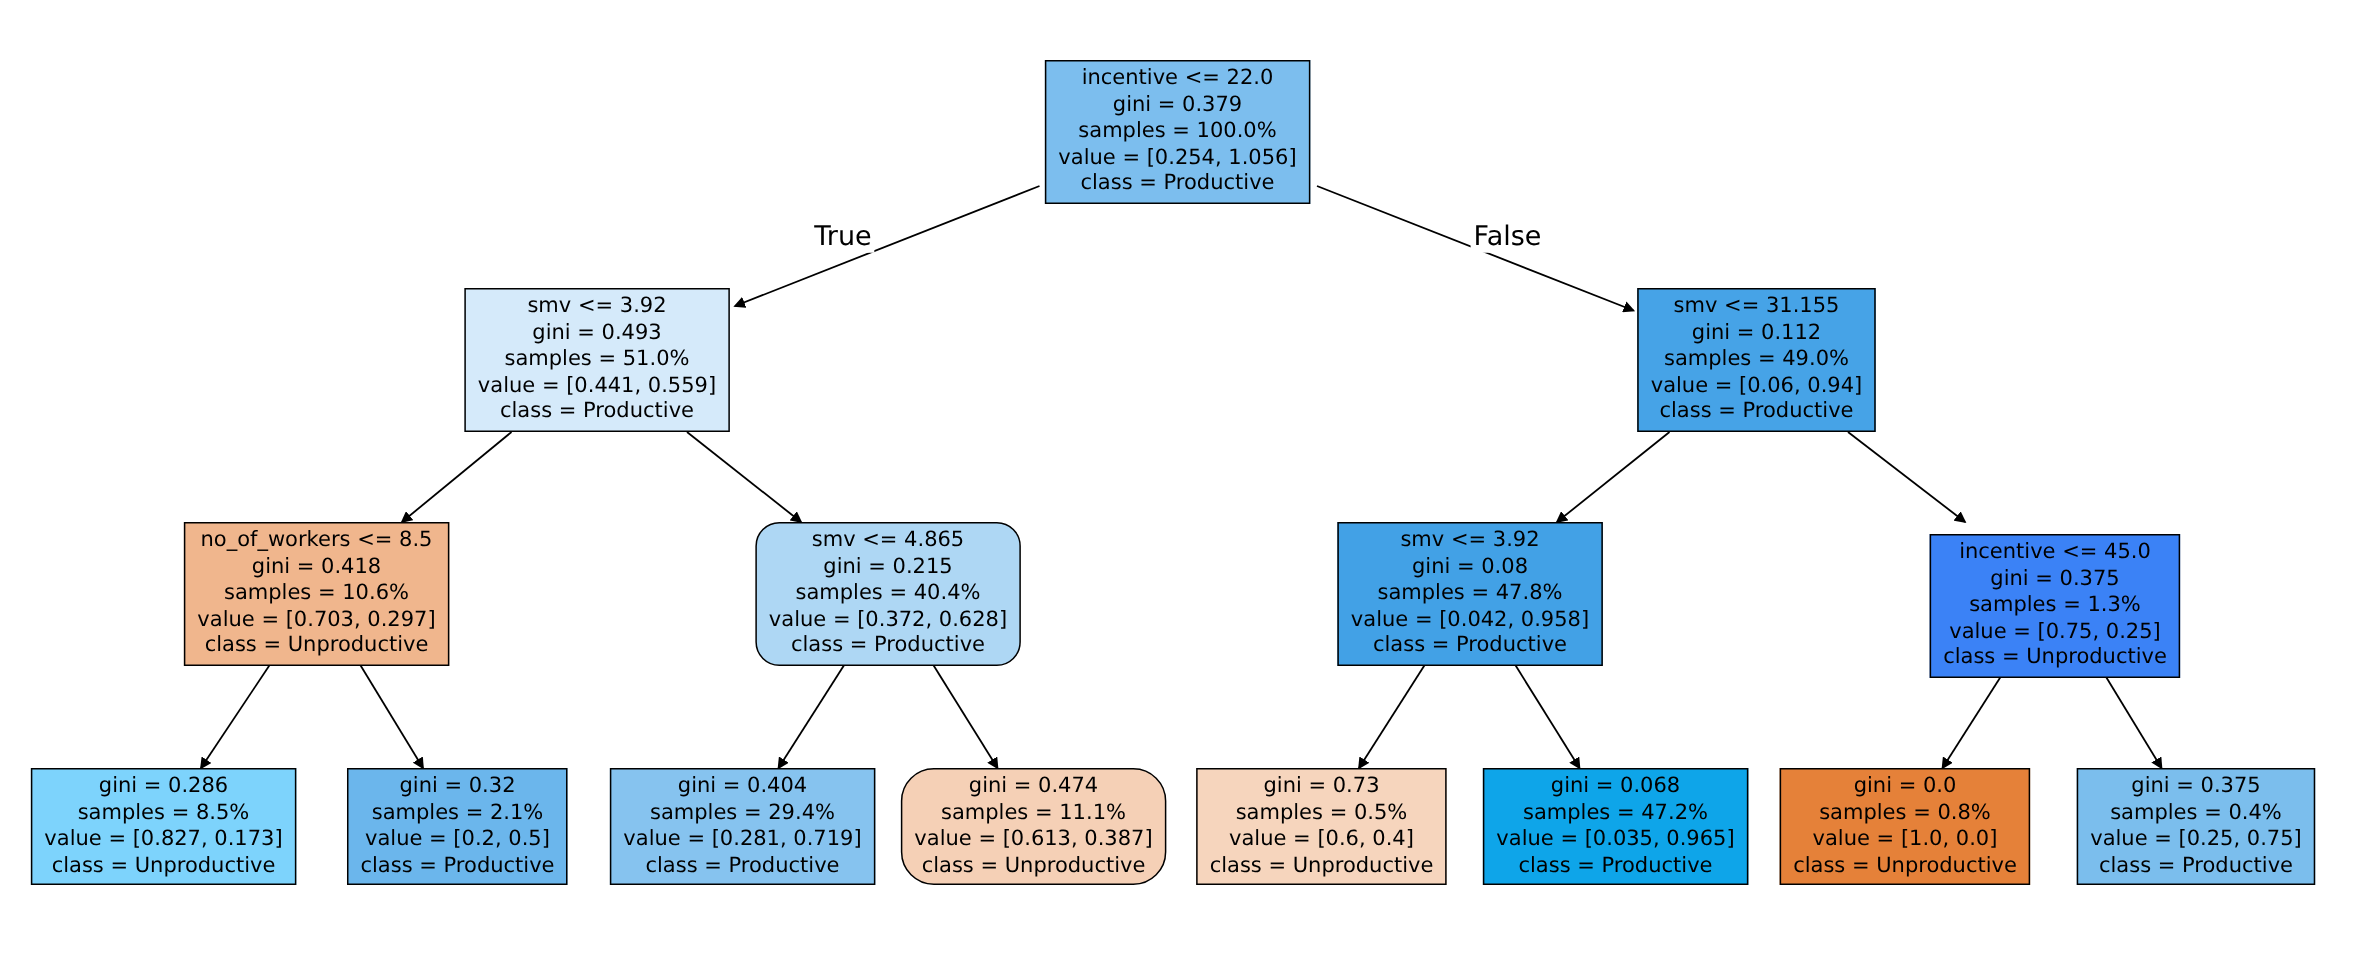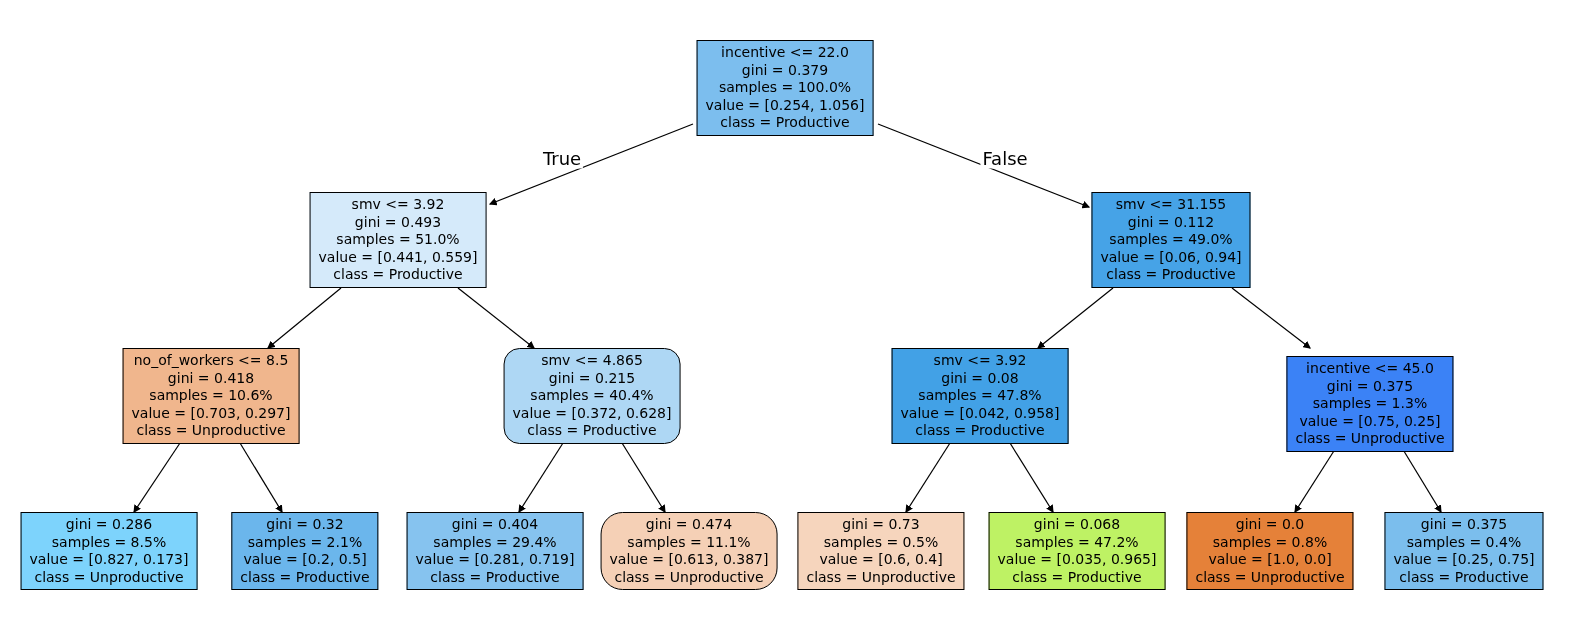--- a/index.html
+++ b/index.html
@@ -147,21 +147,21 @@
     <span>samples = 11.1%</span>
     <span>value = [0.613, 0.387]</span>
     <span>class = Unproductive</span>
   </div>
   <div class="node" style="left: 881px; top: 512px; background: rgb(246, 213, 189);">
     <span>gini = 0.73</span>
     <span>samples = 0.5%</span>
     <span>value = [0.6, 0.4]</span>
     <span>class = Unproductive</span>
   </div>
-  <div class="node" style="left: 1077px; top: 512px; background: #bef264;">
+  <div class="node" style="left: 1077px; top: 512px; background: #0ea5e9;">
     <span>gini = 0.068</span>
     <span>samples = 47.2%</span>
     <span>value = [0.035, 0.965]</span>
     <span>class = Productive</span>
   </div>
   <div class="node" style="left: 1270px; top: 512px; background: rgb(229, 129, 57);">
     <span>gini = 0.0</span>
     <span>samples = 0.8%</span>
     <span>value = [1.0, 0.0]</span>
     <span>class = Unproductive</span>

